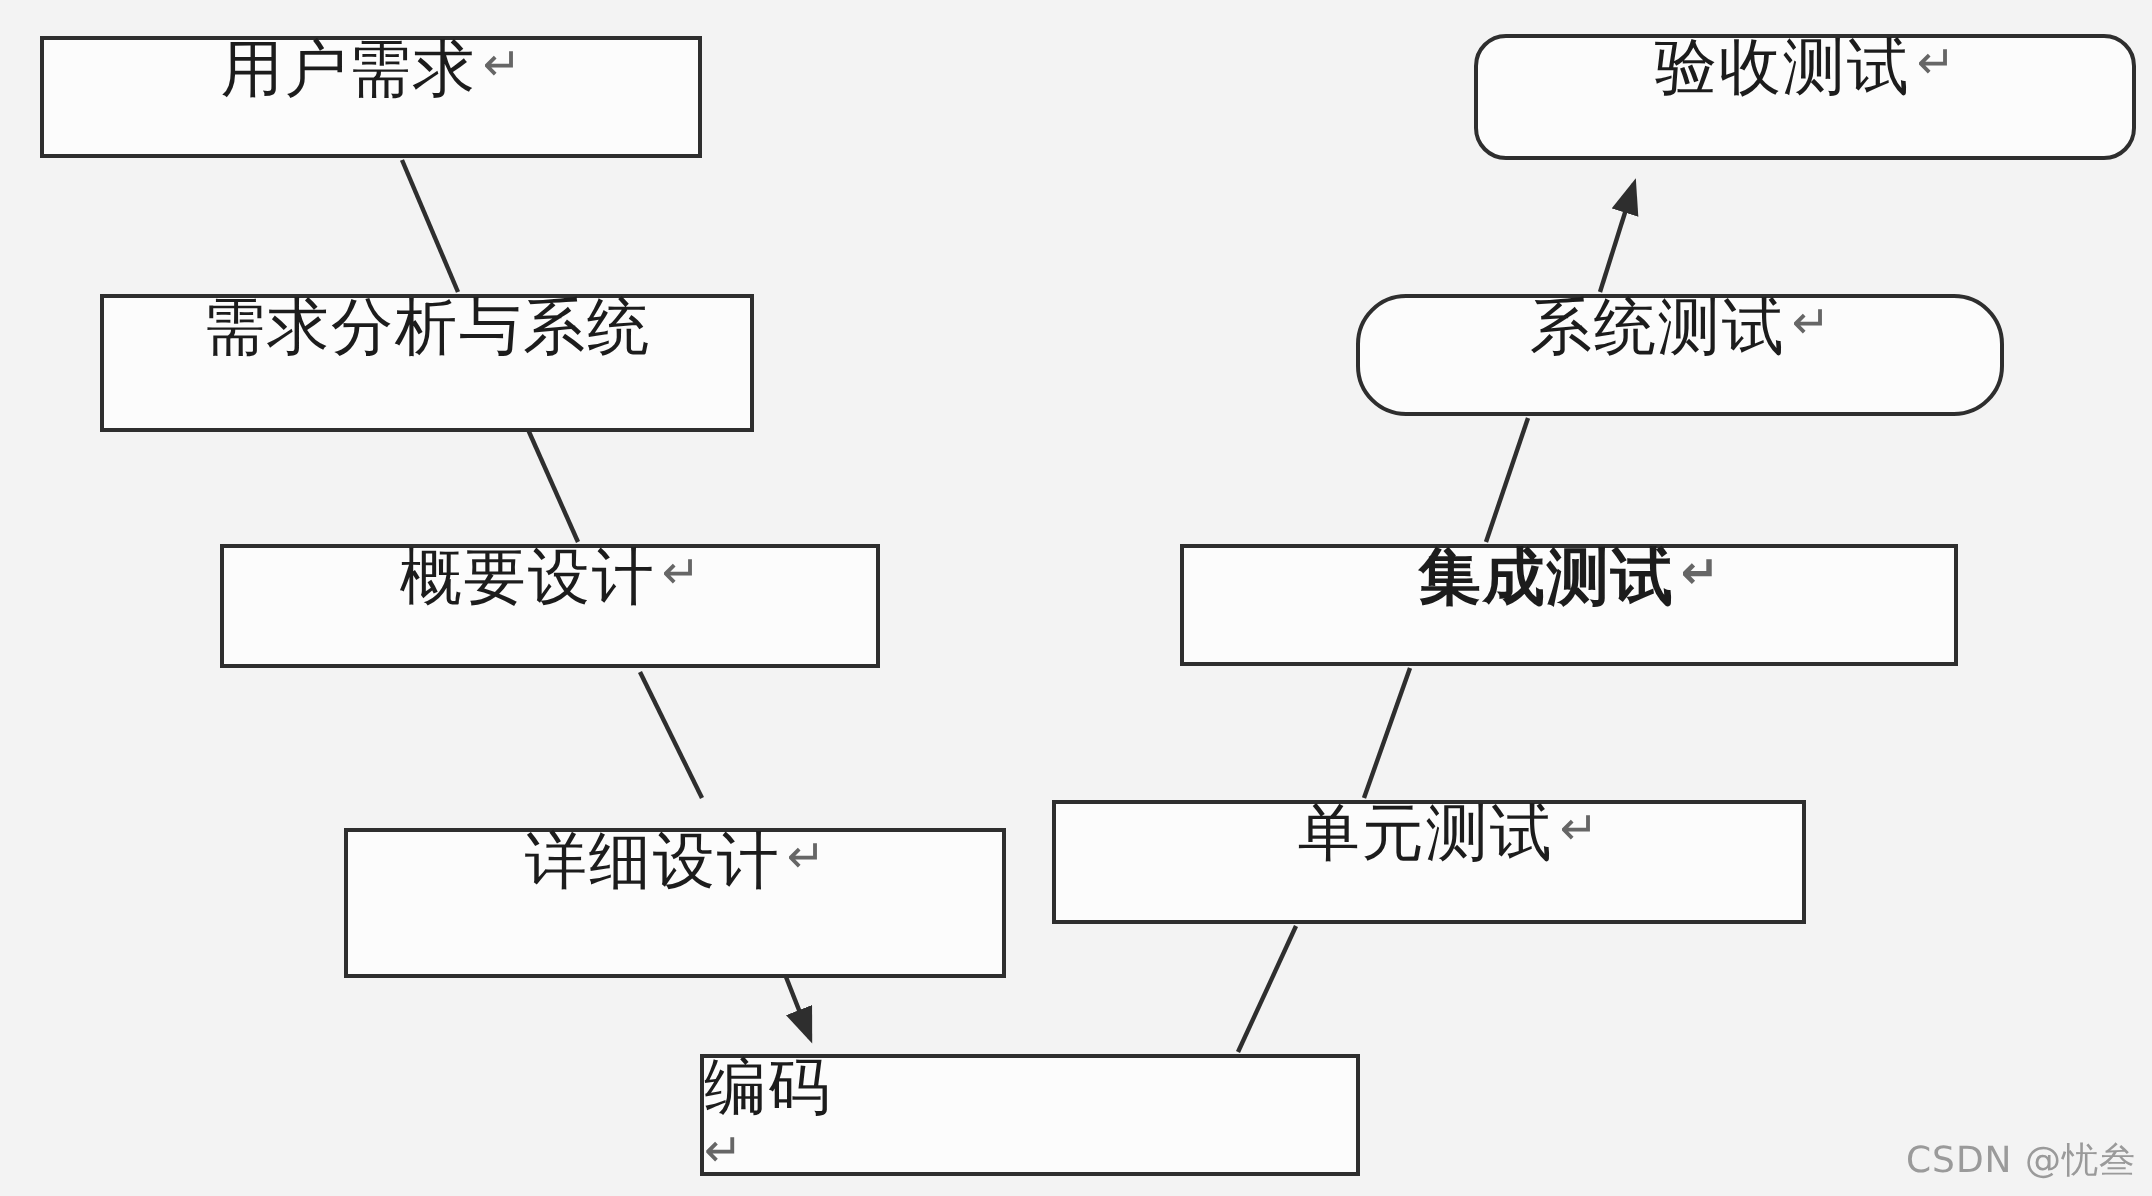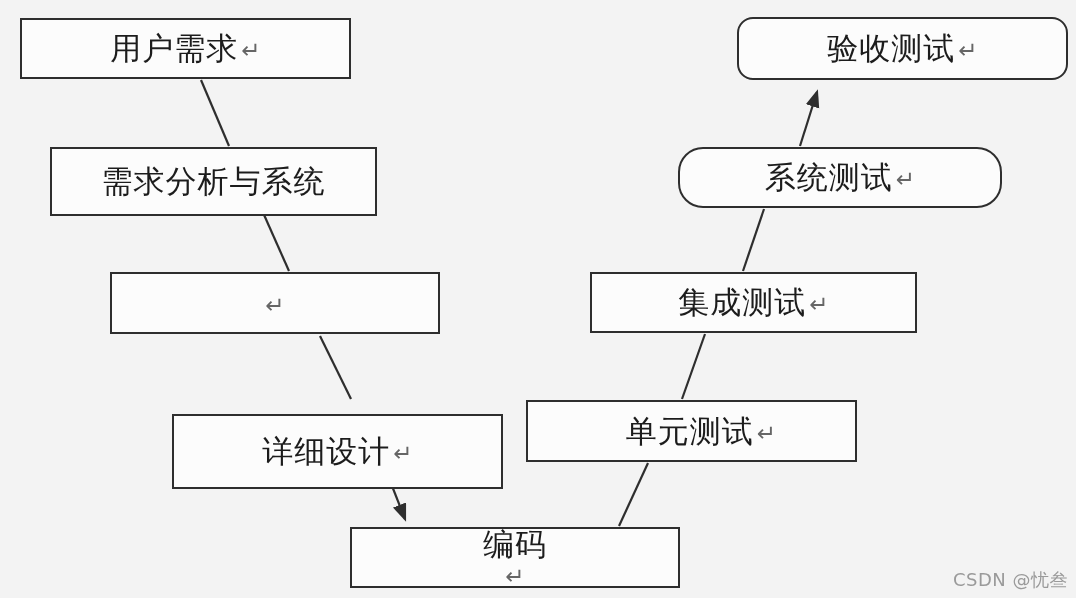--- a/index.html
+++ b/index.html
@@ -31,21 +31,20 @@
   .connector-layer line{
     stroke:var(--line);
     stroke-width:2.2;
   }
   .node{
     position:absolute;
     box-sizing:border-box;
     background:var(--box-fill);
     border:2px solid var(--box-border);
     display:flex;
-    align-items:center;
     justify-content:center;
     gap:3px;
   }
   .node .label{
     color:var(--text);
     font-size:31px;
     letter-spacing:1px;
     line-height:1;
     white-space:nowrap;
   }
@@ -89,35 +88,36 @@
 
   <div id="nodes">
       <div class="node" style="left: 20px; top: 18px; width: 331px; height: 61px;">
         <span class="label">用户需求</span>
         <span class="return-mark">↵</span>
       </div>
       <div class="node" style="left: 50px; top: 147px; width: 327px; height: 69px;">
         <span class="label">需求分析与系统</span>
       </div>
       <div class="node" style="left: 110px; top: 272px; width: 330px; height: 62px;">
+        <span class="label">概要设计</span>
         <span class="return-mark">↵</span>
       </div>
       <div class="node" style="left: 172px; top: 414px; width: 331px; height: 75px;">
         <span class="label">详细设计</span>
         <span class="return-mark">↵</span>
       </div>
       <div class="node" style="left: 350px; top: 527px; width: 330px; height: 61px; flex-direction: column;">
         <span class="label">编码</span>
         <span class="return-mark">↵</span>
       </div>
-      <div class="node" style="left: 526px; top: 400px; width: 331px; height: 62px; padding-left: 19px;">
+      <div class="node" style="left: 526px; top: 400px; width: 377px; height: 62px; padding-left: 19px;">
         <span class="label">单元测试</span>
         <span class="return-mark">↵</span>
       </div>
-      <div class="node" style="left: 590px; top: 272px; width: 327px; height: 61px;">
+      <div class="node" style="left: 590px; top: 272px; width: 389px; height: 61px; font-weight: bold;">
         <span class="label">集成测试</span>
         <span class="return-mark">↵</span>
       </div>
       <div class="node" style="left: 678px; top: 147px; width: 324px; height: 61px; border-radius: 25px;">
         <span class="label">系统测试</span>
         <span class="return-mark">↵</span>
       </div>
       <div class="node" style="left: 737px; top: 17px; width: 331px; height: 63px; border-radius: 16px;">
         <span class="label">验收测试</span>
         <span class="return-mark">↵</span>

